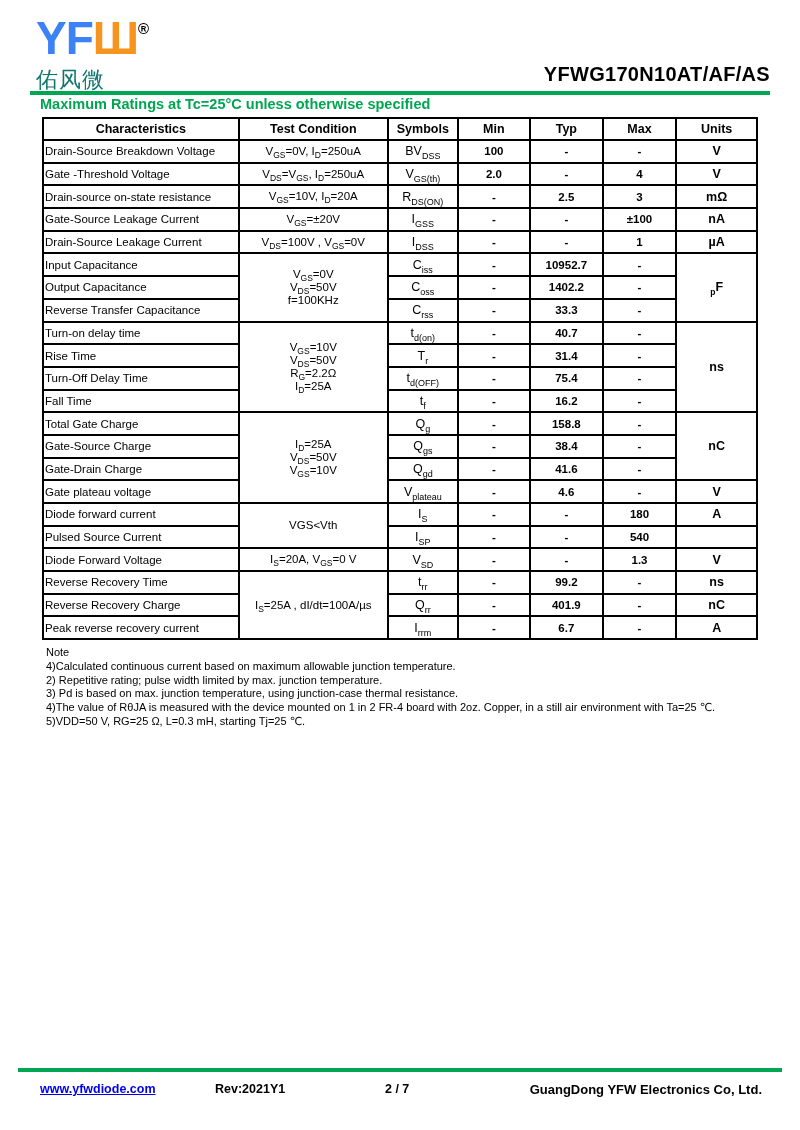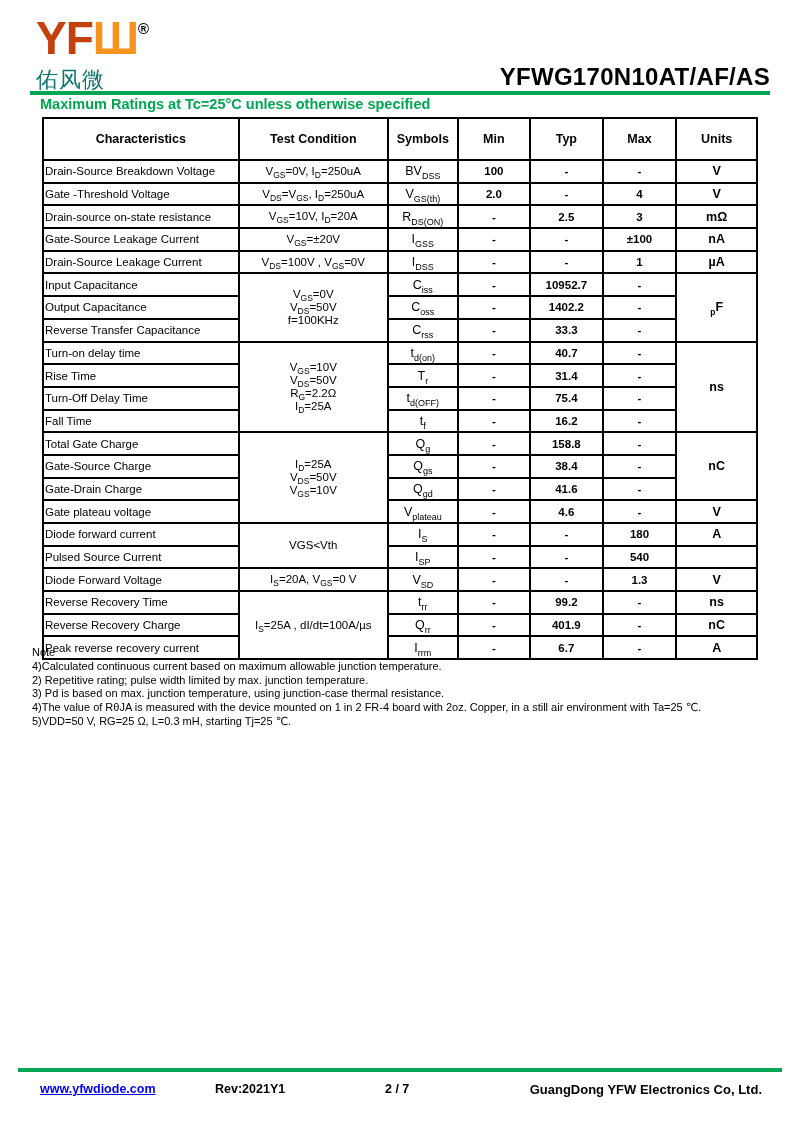--- a/index.html
+++ b/index.html
@@ -3,43 +3,43 @@
 <meta charset="utf-8">
 <style>
   *{margin:0;padding:0;box-sizing:border-box}
   html,body{background:#fff}
   body{width:800px;height:1130px;position:relative;font-family:"Liberation Sans","DejaVu Sans",sans-serif;color:#000}
   .page{position:absolute;left:0;top:0;width:800px;height:1130px;background:#fff;overflow:hidden}
 
   
   .logo{position:absolute;top:6px;left:36px}
   .logo-row{font-weight:bold;font-size:46px;line-height:46px;letter-spacing:-1px}
-  .logo-green{color:#c2410c}
+  .logo-green{color:#3b82f6}
   .logo-orange{color:#f7941d}
   .logo-reg{color:#000;font-size:15px;vertical-align:20px;font-weight:bold;letter-spacing:0}
   .logo-cn{font-weight:normal;font-size:22px;line-height:37px;color:#0f766e;letter-spacing:1px}
-  .model-title{position:absolute;top:63px;right:30px;font-size:24px;font-weight:bold;letter-spacing:.3px}
+  .model-title{position:absolute;top:63px;right:30px;font-size:20px;font-weight:bold;letter-spacing:.3px}
   .rule-top{position:absolute;top:91px;left:30px;width:740px;height:4px;background:#00a651}
   .section-heading{position:absolute;top:96px;left:40px;font-size:14.5px;font-weight:bold;color:#00a651}
 
   
   table.ratings{position:absolute;top:117px;left:42px;width:716px;border-collapse:collapse;table-layout:fixed}
   .ratings th,.ratings td{border:2px solid #000;text-align:center;vertical-align:middle;padding:0 2px;overflow:hidden}
-  .ratings th{font-size:12.5px;height:42px}
+  .ratings th{font-size:12.5px;height:22px}
   .ratings tbody tr{height:22.7px}
   td.c-char{text-align:left;padding-left:1px;font-size:11.5px}
   td.c-cond{font-size:11.5px;line-height:13px}
   td.c-sym{font-size:12.5px;font-weight:normal}
   td.c-num{font-size:11.5px;font-weight:bold}
   td.c-unit{font-size:12.5px;font-weight:bold}
   sub{font-size:8.5px;line-height:0}
   td.c-sym sub{font-size:9px}
 
   
-  .notes{position:absolute;top:646px;left:32px;width:716px;font-size:11px;line-height:13.8px;color:#000}
+  .notes{position:absolute;top:646px;left:46px;width:716px;font-size:11px;line-height:13.8px;color:#000}
 
   
   .rule-bottom{position:absolute;top:1068px;left:18px;width:764px;height:4px;background:#00a651}
   .footer{position:absolute;top:1082px;left:0;width:787px;height:26px;font-size:12.5px;font-weight:bold}
   .footer .site{position:absolute;left:40px;color:#0000ee;text-decoration:underline;cursor:pointer}
   .footer .rev{position:absolute;left:215px}
   .footer .pageno{position:absolute;left:385px}
   .footer .company{position:absolute;right:25px;font-size:13px}
 </style>
 </head>

